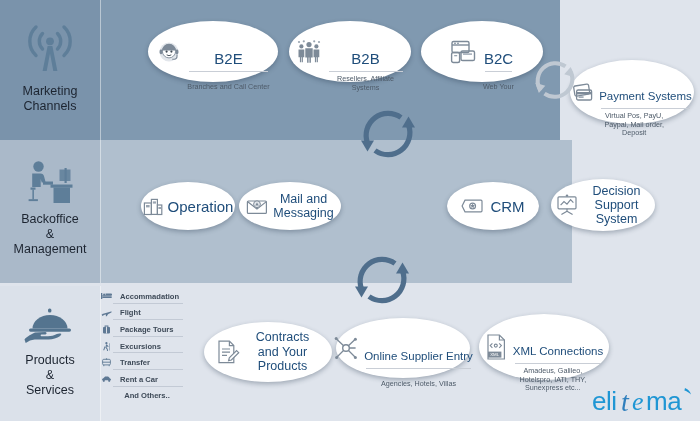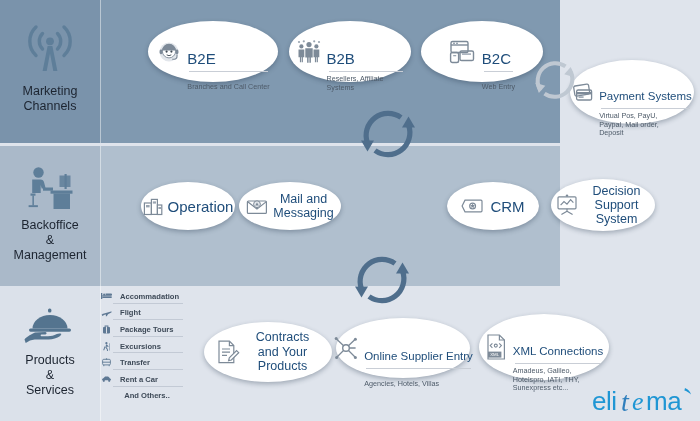--- a/index.html
+++ b/index.html
@@ -2,41 +2,41 @@
 <html><head>
 <meta charset="utf-8">
 <style>
   html,body{margin:0;padding:0;background:#fff;}
   body{font-family:"Liberation Sans",sans-serif;}
   #stage{position:relative;width:700px;height:421px;overflow:hidden;background:#dfe4ec;}
 
   
   .band{position:absolute;left:0;width:560px;}
   #band-marketing{top:0;height:143px;background:#8099b0;}
-  #band-backoffice{top:146px;height:143px;background:#b0bfce;}
+  #band-backoffice{top:140px;height:143px;background:#b0bfce;padding-left:12px;}
   #band-products{top:286px;height:135px;background:#dfe4ec;}
 
   
   .bandcol{position:absolute;left:0;top:0;width:100px;height:100%;}
   #band-marketing .bandcol{background:#7a93ab;}
   #band-backoffice .bandcol{background:#aab9c9;}
   #band-products  .bandcol{background:#dbe1ea;}
   .bandline{position:absolute;left:100px;top:0;width:1px;height:100%;background:rgba(255,255,255,.45);}
 
   .bandlabel{position:absolute;left:0;width:100px;text-align:center;
              color:#1c2430;font-size:12.5px;line-height:15px;}
   .bandicon{position:absolute;left:0;width:100px;text-align:center;color:#5e7e99;}
   #band-products .bandicon{color:#54748f;}
 
   
   .node{position:absolute;border-radius:50%;background:#fff;
         box-shadow:0 2px 5px rgba(30,50,70,.33);
         display:flex;align-items:center;justify-content:center;}
   .node .inner{display:flex;align-items:center;gap:5px;padding:0 8px;}
-  .node .txt{text-align:left;margin-top:40px;}
+  .node .txt{text-align:center;margin-top:40px;}
   .ntitle{color:#1f4d7a;font-size:15px;line-height:17px;white-space:nowrap;}
   .ntitle.sm{font-size:11.5px;line-height:13px;white-space:normal;}
   .nrule{height:1px;background:#c9ced6;margin:3px 2px 3px 2px;}
   .nsub{color:#4d5a68;font-size:7.2px;line-height:8.6px;white-space:nowrap;}
   .nsub.wrap{white-space:normal;}
   .nicon{flex:0 0 auto;color:#7d8a98;display:flex;align-items:center;justify-content:center;}
 
   
   #services{position:absolute;left:101px;top:288px;width:84px;}
   .srow{position:relative;height:16.6px;display:flex;align-items:center;gap:8px;font-weight:bold;}
@@ -275,21 +275,21 @@
               <rect x="4" y="3.6" width="2" height="1.3" rx=".5"></rect>
               <rect x="7" y="3.6" width="2" height="1.3" rx=".5"></rect>
             </g>
           <rect x="4.2" y="16" width="3" height="1.3" fill="#9aa5b1"></rect>
           <rect x="13" y="14.4" width="9" height="1.4" fill="#9aa5b1"></rect>
         </svg>
       </span>
       <span class="txt">
         <span class="ntitle">B2C</span>
         <div class="nrule"></div>
-        <span class="nsub">Web Entry</span>
+        <span class="nsub">Web Your</span>
       </span>
     </div>
   </div>
 
   <div class="node" style="left:570px;top:60px;width:124px;height:64px">
     <div class="inner" style="gap:3px">
       <span class="nicon">
         <svg width="24" height="22" viewBox="0 0 24 22">
           <g fill="none" stroke="#7d8a98" stroke-width="1.3">
             <rect x="2.2" y="4" width="15" height="10.2" rx="1.6" transform="rotate(-9 9.7 9.1)"></rect>

